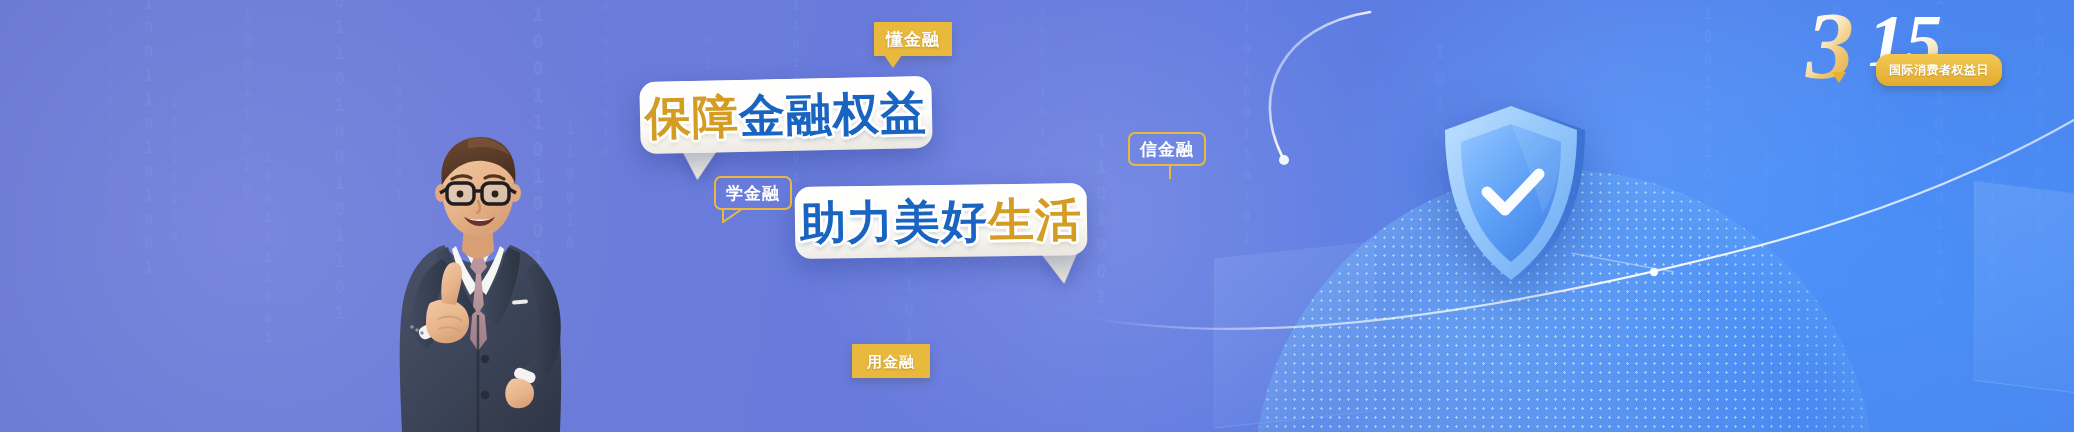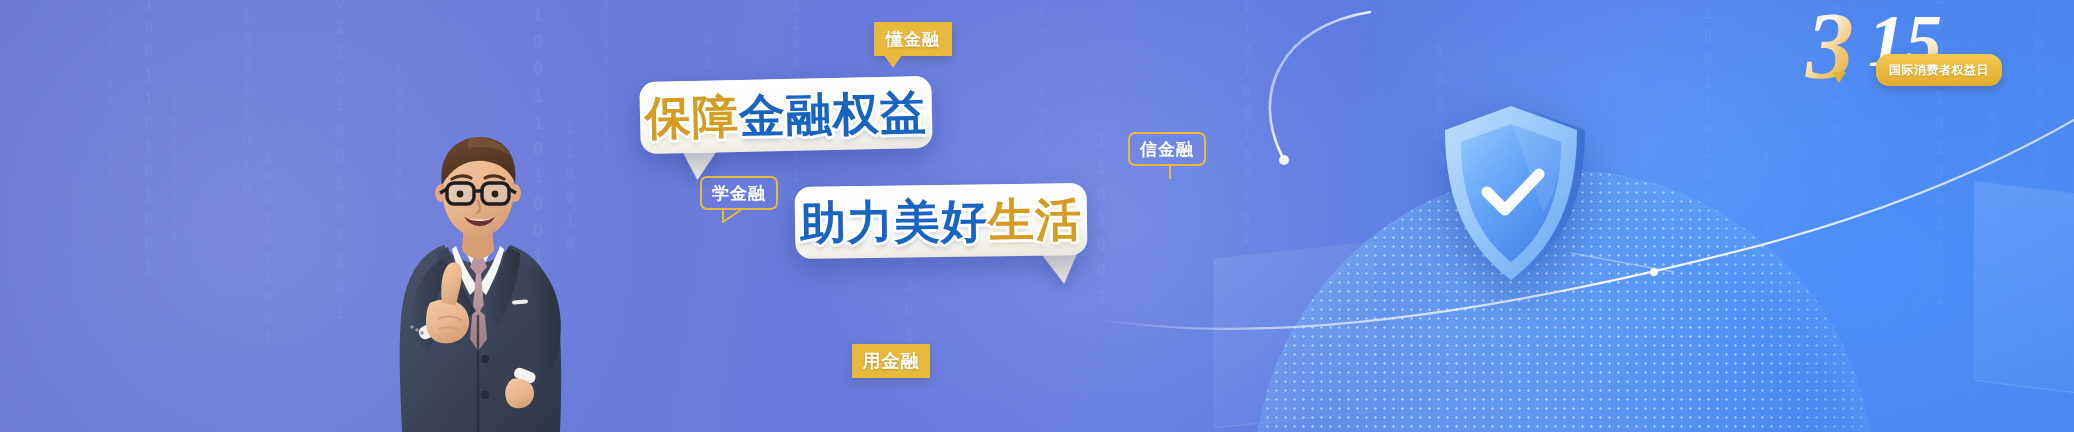--- a/index.html
+++ b/index.html
@@ -492,36 +492,36 @@
   <div class="headline headline-2">
     <span class="txt blue">助力美好</span>
     <span class="txt gold">生活</span>
   </div>
 
   <div class="tag filled" style="left:874px; top:22px; width:78px; height:34px;">
     <span class="tagtext" style="font-size:17px;">懂金融</span>
   </div>
   <div class="tag-tail-f" style="left:884px; top:55px;"></div>
 
-  <div class="tag outline" style="left:670px; top:176px; width:78px; height:34px;">
+  <div class="tag outline" style="left:684px; top:176px; width:78px; height:34px;">
     <span class="tagtext" style="font-size:17px;">学金融</span>
   </div>
   <svg class="tag-tail-o" style="left:722px; top:208px;" width="22" height="15" viewBox="0 0 22 15">
     <path d="M 1,1 L 1,14 L 20,1" fill="none" stroke="#e9b93d" stroke-width="2"></path>
   </svg>
 
   <div class="tag outline" style="left:1098px; top:132px; width:78px; height:34px;">
     <span class="tagtext" style="font-size:17px;">信金融</span>
   </div>
   <svg class="tag-tail-o" style="left:1150px; top:164px;" width="22" height="16" viewBox="0 0 22 16">
     <path d="M 2,1 L 20,1 L 20,15" fill="none" stroke="#e9b93d" stroke-width="2"></path>
   </svg>
 
   <div class="tag filled" style="left:852px; top:344px; width:78px; height:34px;">
-    <span class="tagtext" style="font-size:18px;">用金融</span>
+    <span class="tagtext" style="font-size:15px;">用金融</span>
   </div>
 
   <div class="logo315">
     <svg viewBox="0 0 190 92" width="190" height="92">
       <defs>
         <linearGradient id="g3" x1="0" y1="0" x2="0.6" y2="1">
           <stop offset="0%" stop-color="#ffffff"></stop>
           <stop offset="42%" stop-color="#fdf6e6"></stop>
           <stop offset="72%" stop-color="#f1c878"></stop>
           <stop offset="100%" stop-color="#e0ad45"></stop>

